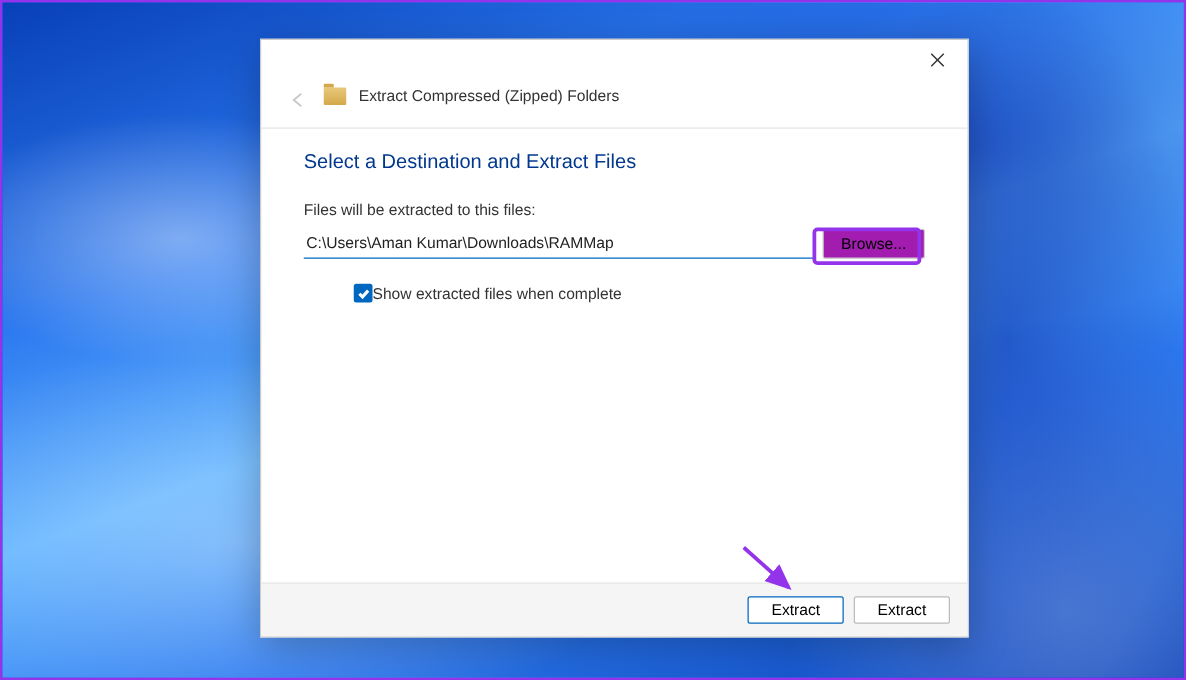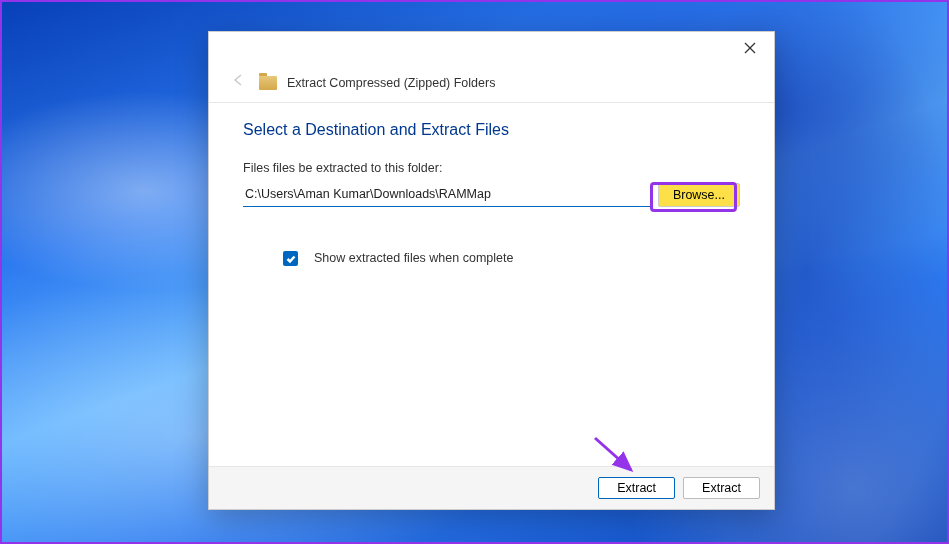--- a/index.html
+++ b/index.html
@@ -50,21 +50,21 @@
       width: 36px;
       height: 28px;
       display: flex;
       align-items: center;
       justify-content: center;
       cursor: pointer;
     }
     .close-btn svg { width: 12px; height: 12px; stroke: #333; stroke-width: 1.2; }
     .header-row {
       display: flex;
-      align-items: flex-end;
+      align-items: flex-start;
       gap: 10px;
       padding: 6px 20px 12px 20px;
     }
     .back-arrow {
       width: 20px; height: 20px;
       display:flex; align-items:center; justify-content:center;
       opacity: 0.35;
     }
     .back-arrow svg { width:14px; height:14px; stroke:#666; stroke-width:1.5; fill:none; }
     .folder-icon {
@@ -101,53 +101,54 @@
     }
     .field-label {
       font-size: 12.5px;
       color: #333;
       margin-bottom: 8px;
     }
     .path-row {
       display: flex;
       align-items: flex-end;
       gap: 6px;
-      margin-bottom: 44px;
+      margin-bottom: 20px;
     }
     .path-input {
       flex: 1;
       border: none;
       border-bottom: 1.5px solid #0067c0;
       padding: 4px 2px 5px 2px;
       font-size: 12.5px;
       color: #222;
       outline: none;
       background: transparent;
     }
     .browse-btn {
       font-size: 12.5px;
-      background: #fde047;
+      background: #a21caf;
       border: 1px solid #ccc;
       padding: 4px 14px;
       cursor: pointer;
       border-radius: 2px;
     }
     .browse-highlight {
       position: absolute;
       left: 648px;
       top: 180px;
       width: 87px;
       height: 30px;
       border: 3px solid #9333ea;
       border-radius: 4px;
       pointer-events: none;
     }
     .checkbox-row {
       display: flex;
-      gap: 16px;
+      align-items: center;
+      gap: 0;
       padding-left: 40px;
     }
     .checkbox {
       width: 15px;
       height: 15px;
       background: #0067c0;
       border-radius: 2px;
       display: flex;
       align-items: center;
       justify-content: center;
@@ -205,21 +206,21 @@
         </svg>
     </div>
     <div class="folder-icon"></div>
     <div class="header-title">Extract Compressed (Zipped) Folders</div>
   </div>
 
   <div class="divider"></div>
 
   <div class="content">
     <div class="main-heading">Select a Destination and Extract Files</div>
-    <div class="field-label">Files files be extracted to this folder:</div>
+    <div class="field-label">Files will be extracted to this files:</div>
     <div class="path-row">
       <input class="path-input" type="text" value="C:\Users\Aman Kumar\Downloads\RAMMap" style="">
       <button class="browse-btn">Browse...</button>
     </div>
     <div class="checkbox-row">
       <div class="checkbox">
         <svg viewBox="0 0 10 10">
             <polyline points="1.5,5 4,7.5 8.5,2.5"></polyline>
           </svg>
       </div>

